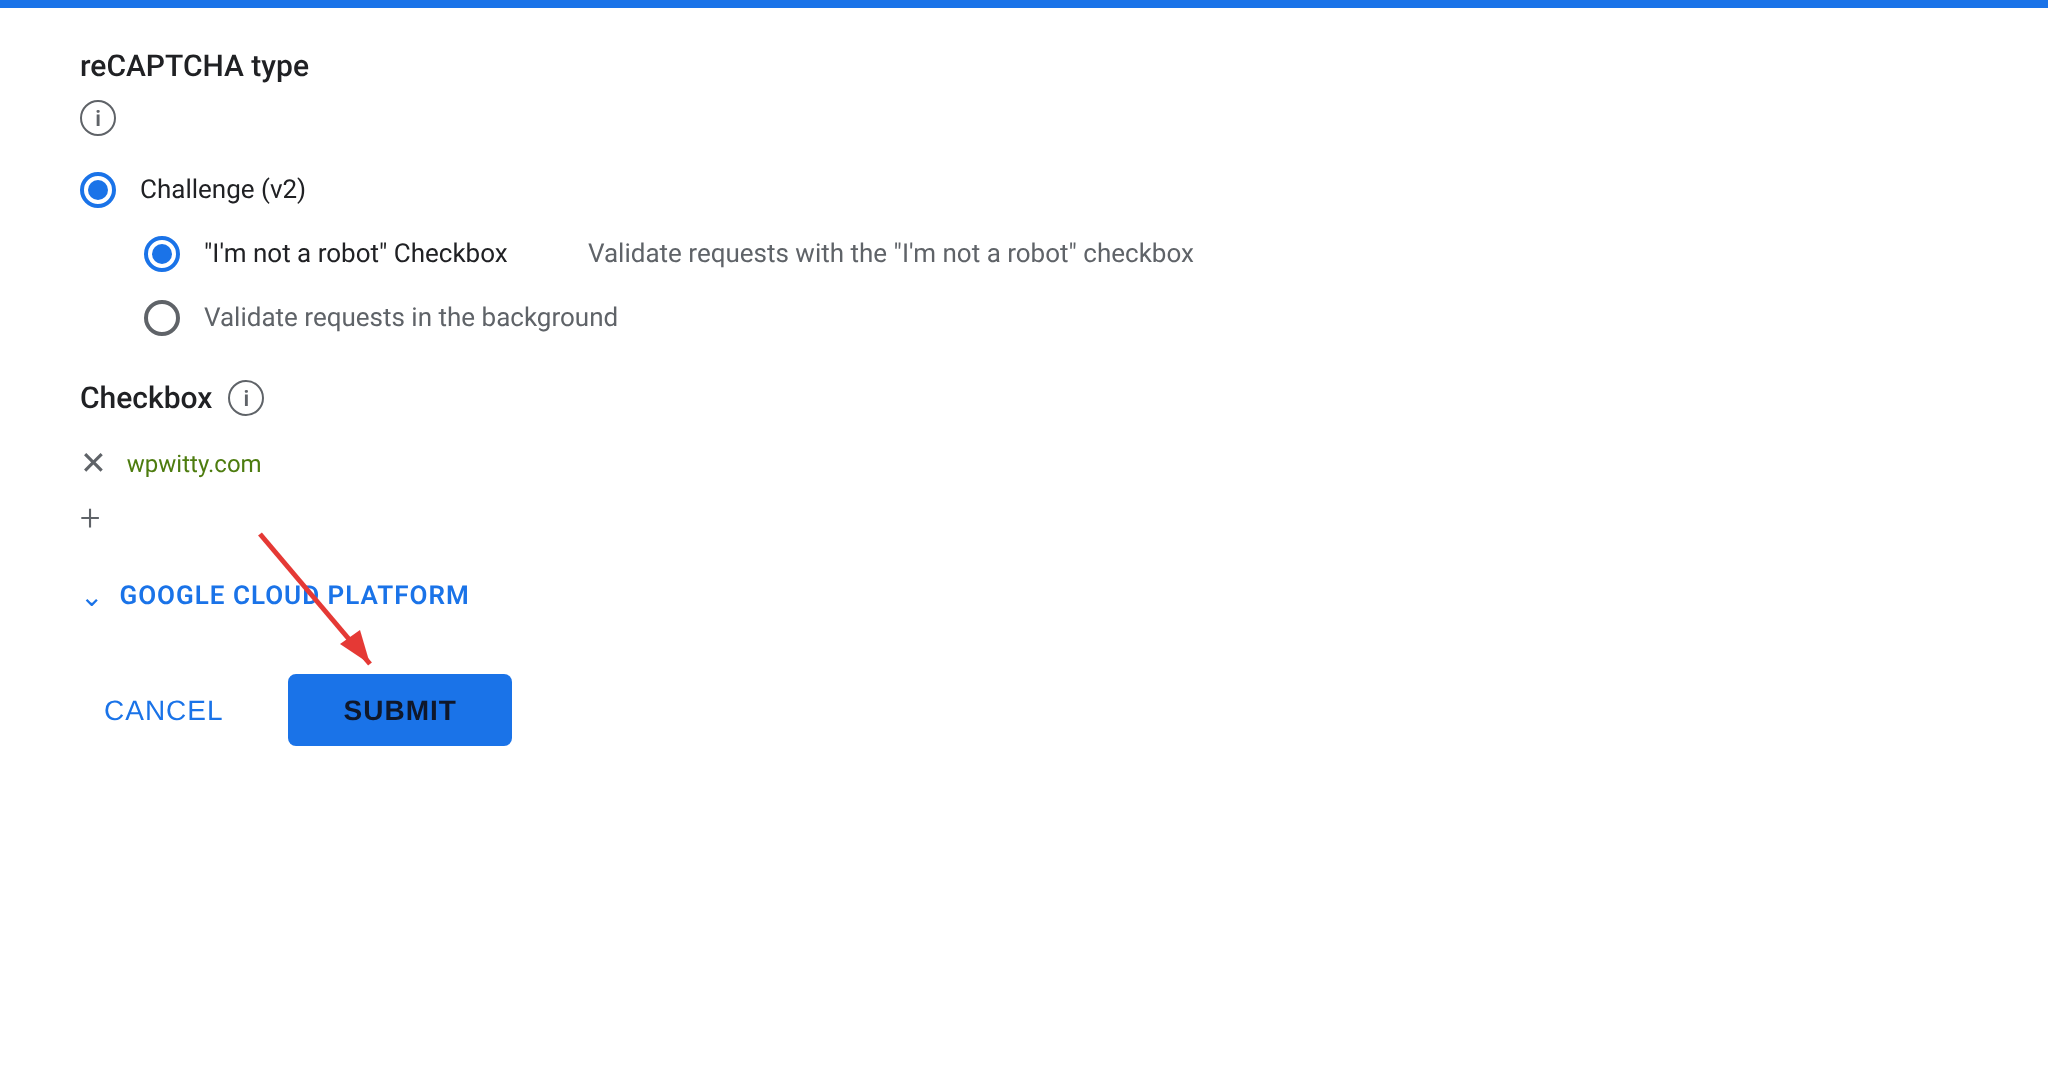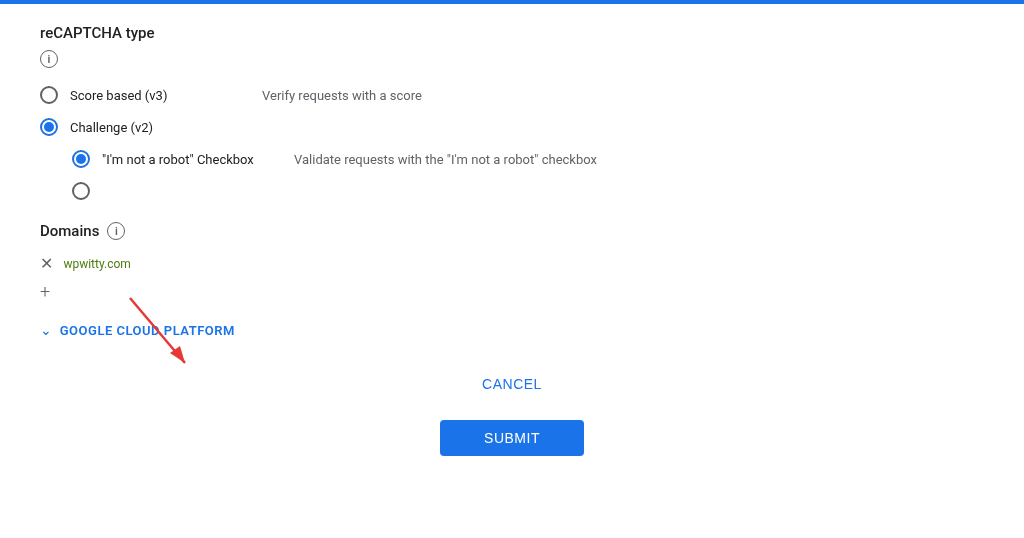--- a/index.html
+++ b/index.html
@@ -177,43 +177,42 @@
       letter-spacing: 0.5px;
       cursor: pointer;
     }
 
     .action-row {
       display: flex;
       align-items: center;
       gap: 20px;
       position: relative;
       margin-top: 10px;
-      flex-direction: column;
     }
 
     .cancel-btn {
       font-size: 14px;
       font-weight: 500;
       color: #1a73e8;
       background: none;
       border: none;
       cursor: pointer;
       letter-spacing: 0.5px;
       padding: 8px 12px;
     }
 
     .submit-btn {
       font-size: 14px;
-      font-weight: 400;
-      color: #ffffff;
+      font-weight: 700;
+      color: #0f172a;
       background: #1a73e8;
       border: none;
       border-radius: 4px;
       cursor: pointer;
-      padding: 10px 44px;
+      padding: 10px 28px;
       letter-spacing: 0.5px;
       text-transform: uppercase;
     }
 
     .arrow-container {
       position: absolute;
       left: 60px;
       top: -80px;
       pointer-events: none;
     }
@@ -230,50 +229,46 @@
 
 <div class="page-container">
 
   <div class="section-title">
     <span>reCAPTCHA type</span>
     <span class="info-icon">i</span>
   </div>
 
   <div class="radio-group">
 
-    <div class="radio-row">
-      <div class="radio-btn"></div>
-      <span class="radio-label">Score based (v3)</span>
-      <span class="radio-desc">Verify requests with a score</span>
-    </div>
 
     <div class="radio-row">
       <div class="radio-btn selected-blue">
         <div class="radio-inner"></div>
       </div>
       <span class="radio-label">Challenge (v2)</span>
     </div>
 
     <div class="radio-row indented">
       <div class="radio-btn selected-blue">
         <div class="radio-inner"></div>
       </div>
       <span class="radio-label">"I'm not a robot" Checkbox</span>
       <span class="radio-desc">Validate requests with the "I'm not a robot" checkbox</span>
     </div>
 
     <div class="radio-row indented">
       <div class="radio-btn"></div>
+      <span class="radio-desc">Validate requests in the background</span>
     </div>
   </div>
 
   <div class="section-divider"></div>
 
   <div class="domains-title">
-    <span>Domains</span>
+    <span>Checkbox</span>
     <span class="info-icon">i</span>
   </div>
 
   <div class="domain-row">
     <span class="domain-x">✕</span>
     <span class="domain-text">wpwitty.com</span>
   </div>
 
   <div class="add-domain-row">
     <span class="add-plus">+</span>

